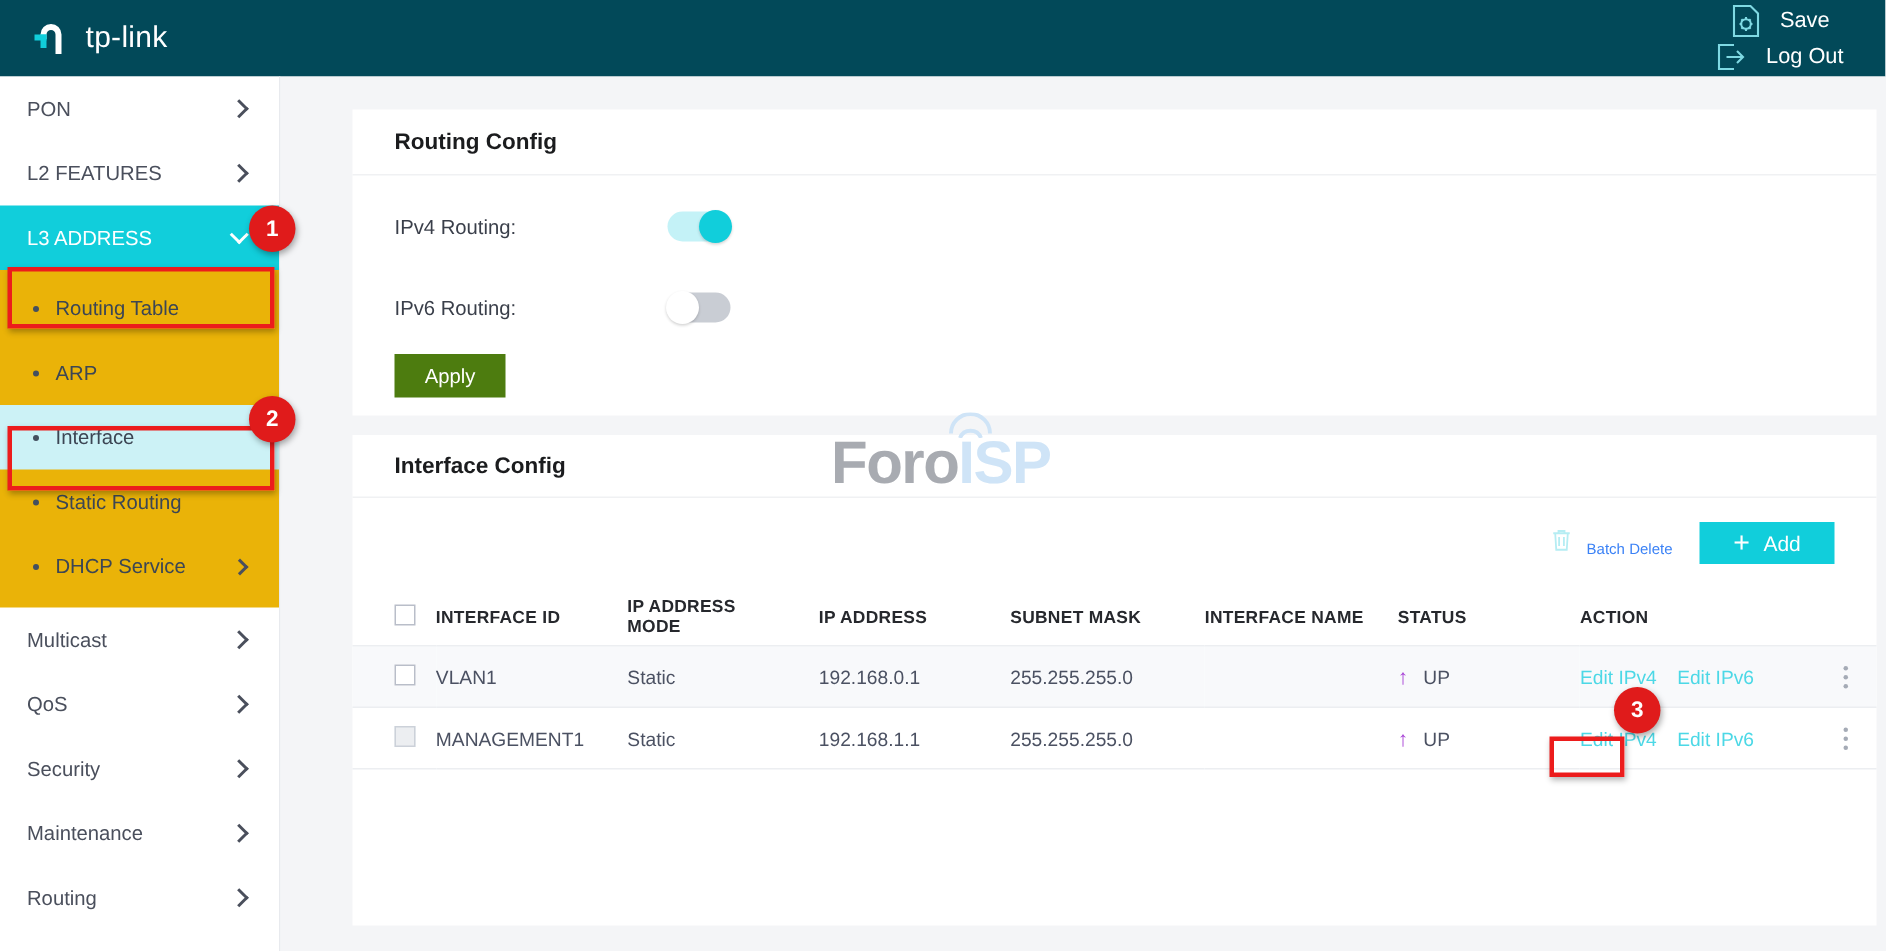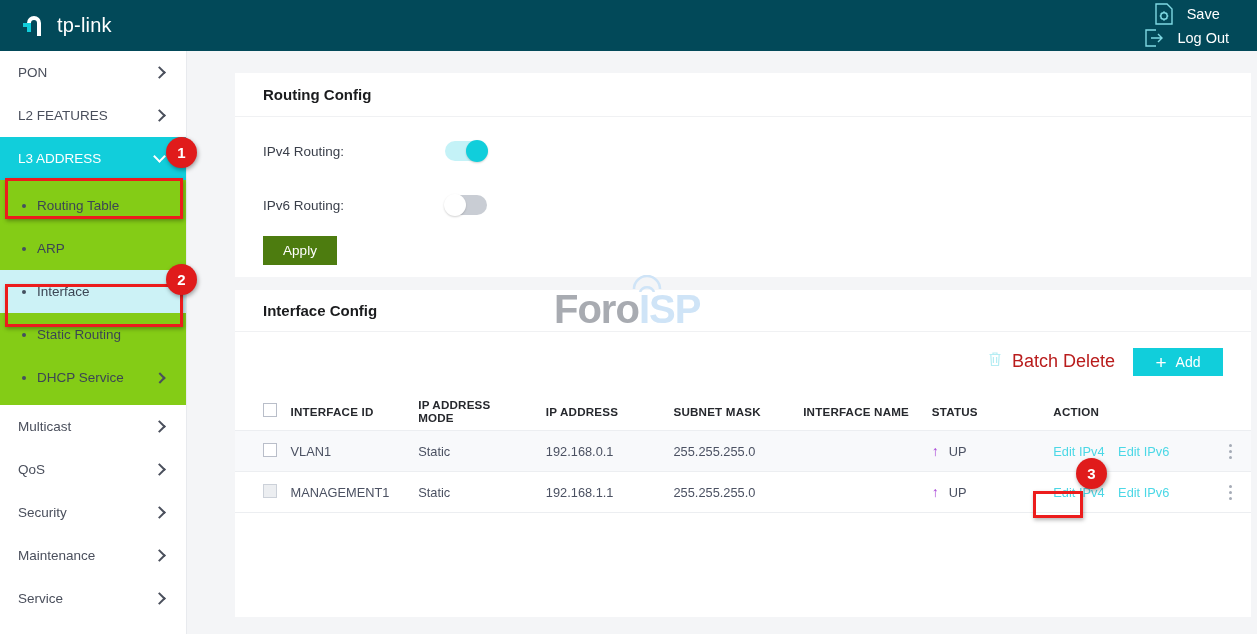--- a/index.html
+++ b/index.html
@@ -35,21 +35,21 @@
   .nav-item {
     position: relative; height: 43px; display: flex; align-items: center;
     padding: 0 18px 0 18px; cursor: pointer;
   }
   .nav-item .label { font-size: 13.5px; color: #4a4f5c; flex: 1; }
   .nav-item.active { background: #11cedb; }
   .nav-item.active .label { color: #ffffff; }
   .chev { width: 9px; height: 9px; border-right: 2px solid #4a4f5c; border-bottom: 2px solid #4a4f5c;
           transform: rotate(-45deg); margin-right: 4px; }
   .nav-item.active .chev { border-color: #ffffff; transform: rotate(45deg); margin-bottom: 4px; }
-  .submenu { background: #84cc16; padding: 4px 0 6px 0; }
+  .submenu { background: #eab308; padding: 4px 0 6px 0; }
   .sub-item { height: 43px; display: flex; align-items: center; padding-left: 22px; cursor: pointer; }
   .sub-item .dot { width: 4px; height: 4px; background: #44505f; border-radius: 50%; margin-right: 11px; }
   .sub-item .label { font-size: 13.5px; color: #3c4654; flex: 1; }
   .sub-item.selected { background: #ccf2f6; }
   .sub-item .schev { width: 8px; height: 8px; border-right: 2px solid #4a4f5c; border-bottom: 2px solid #4a4f5c;
           transform: rotate(-45deg); margin-right: 22px; }
 
   
   .main { position: absolute; left: 187px; top: 51px; width: 1070px; height: 583px; background: #f4f5f7; }
   .panel { background: #ffffff; margin: 0 30px 0 24px; }
@@ -70,21 +70,21 @@
   .apply-btn {
     margin: 13px 0 0 28px; width: 74px; height: 29px; background: #4d7c0f; color: #ffffff;
     border: none; font-size: 13.5px; cursor: pointer; font-family: "Liberation Sans", sans-serif;
     display: flex; align-items: center; justify-content: center;
   }
 
   .p2 { position: absolute; left: 24px; top: 239px; width: 1016px; height: 327px; }
 
   .tbl-toolbar { height: 60px; display: flex; align-items: center; justify-content: flex-end;
                  padding: 0 28px 0 0; }
-  .batch-del { display: flex; align-items: flex-start; color: #b91c1c; font-size: 18px; cursor: pointer; margin-right: 18px; }
+  .batch-del { display: flex; align-items: flex-end; color: #3b82f6; font-size: 10px; cursor: pointer; margin-right: 18px; }
   .batch-del svg { margin-right: 9px; }
   .add-btn { width: 90px; height: 28px; background: #11cedb; color: #fff; display: flex; align-items: center;
              justify-content: center; font-size: 14px; cursor: pointer; }
   .add-btn .plus { font-size: 19px; margin-right: 9px; line-height: 1; font-weight: 300; }
 
   table.grid { width: 100%; border-collapse: collapse; table-layout: fixed; }
   table.grid th {
     font-size: 11.6px; font-weight: bold; color: #26282d; text-align: left;
     padding: 6px 0 6px 0; height: 38px; vertical-align: middle; letter-spacing: .2px;
   }
@@ -203,21 +203,21 @@
     </div>
     <div class="nav-item">
       <span class="label">Security</span>
       <span class="chev"></span>
     </div>
     <div class="nav-item">
       <span class="label">Maintenance</span>
       <span class="chev"></span>
     </div>
     <div class="nav-item">
-      <span class="label">Service</span>
+      <span class="label">Routing</span>
       <span class="chev"></span>
     </div>
   </div>
 
   <div class="main">
 
     <div class="panel p1">
       <div class="panel-head">
         <span class="panel-title">Routing Config</span>
       </div>

